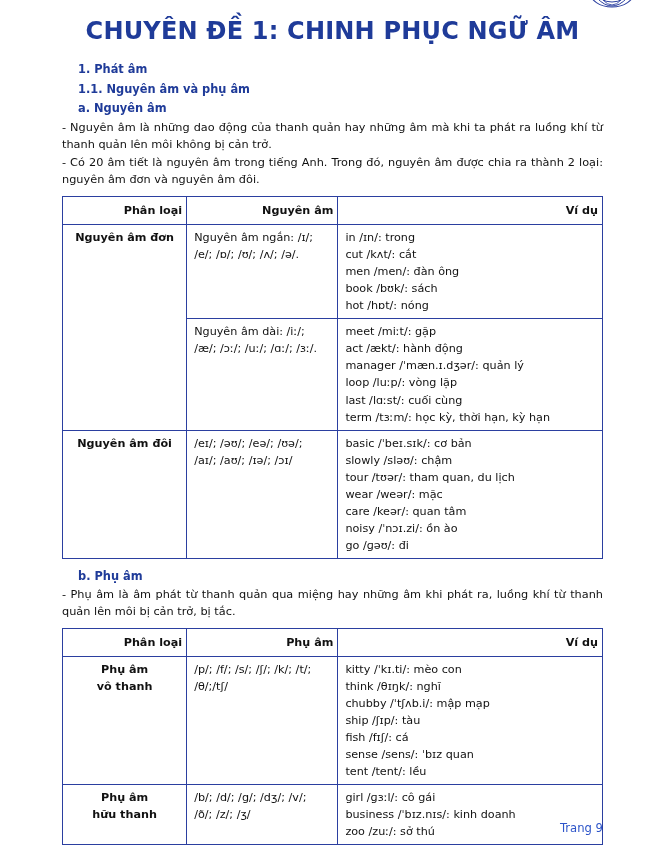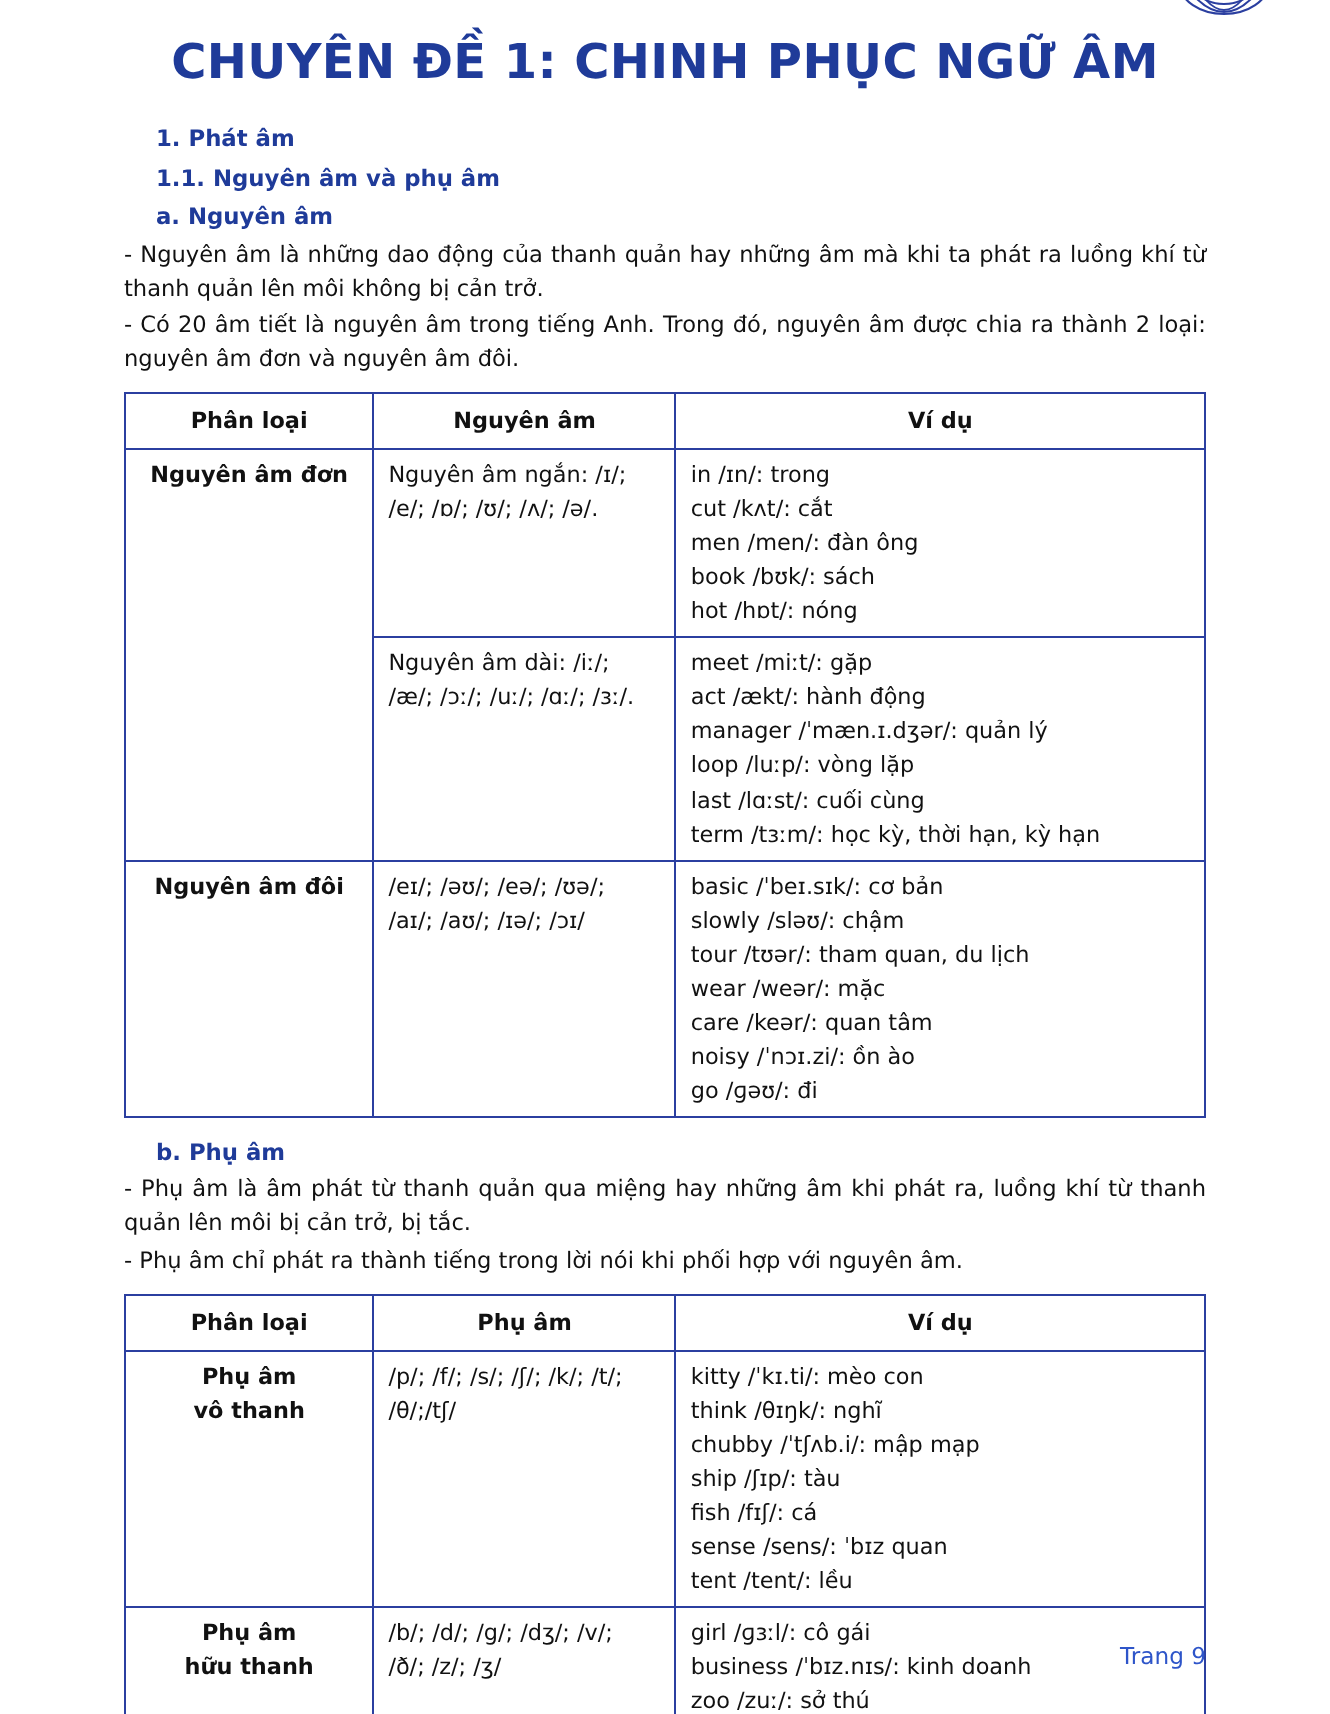--- a/index.html
+++ b/index.html
@@ -65,21 +65,21 @@
     table-layout: fixed;
   }
   table.voc th, table.voc td {
     border: 1px solid #2b3fa0;
     vertical-align: top;
     padding: 4px 7px;
     font-size: 11.2px;
     line-height: 1.52;
   }
   table.voc th {
-    text-align: center;
+    text-align: right;
     font-weight: bold;
     padding: 5px 4px;
   }
   td.cat {
     text-align: center;
     font-weight: bold;
     vertical-align: middle;
   }
   .col-a { width: 23%; }
   .col-b { width: 28%; }
@@ -173,21 +173,20 @@
           <span class="cell-line">care /keər/: quan tâm</span>
           <span class="cell-line">noisy /ˈnɔɪ.zi/: ồn ào</span>
           <span class="cell-line">go /ɡəʊ/: đi</span>
         </td>
       </tr>
     </tbody>
   </table>
 
   <div class="h-blue sp-top">b. Phụ âm</div>
   <p class="para">- Phụ âm là âm phát từ thanh quản qua miệng hay những âm khi phát ra, luồng khí từ thanh quản lên môi bị cản trở, bị tắc.</p>
-  <p class="para">- Phụ âm chỉ phát ra thành tiếng trong lời nói khi phối hợp với nguyên âm.</p>
 
   <table class="voc">
     <colgroup>
         <col class="col-a">
         <col class="col-b">
         <col class="col-c">
       </colgroup>
     <thead>
       <tr>
         <th>Phân loại</th>

